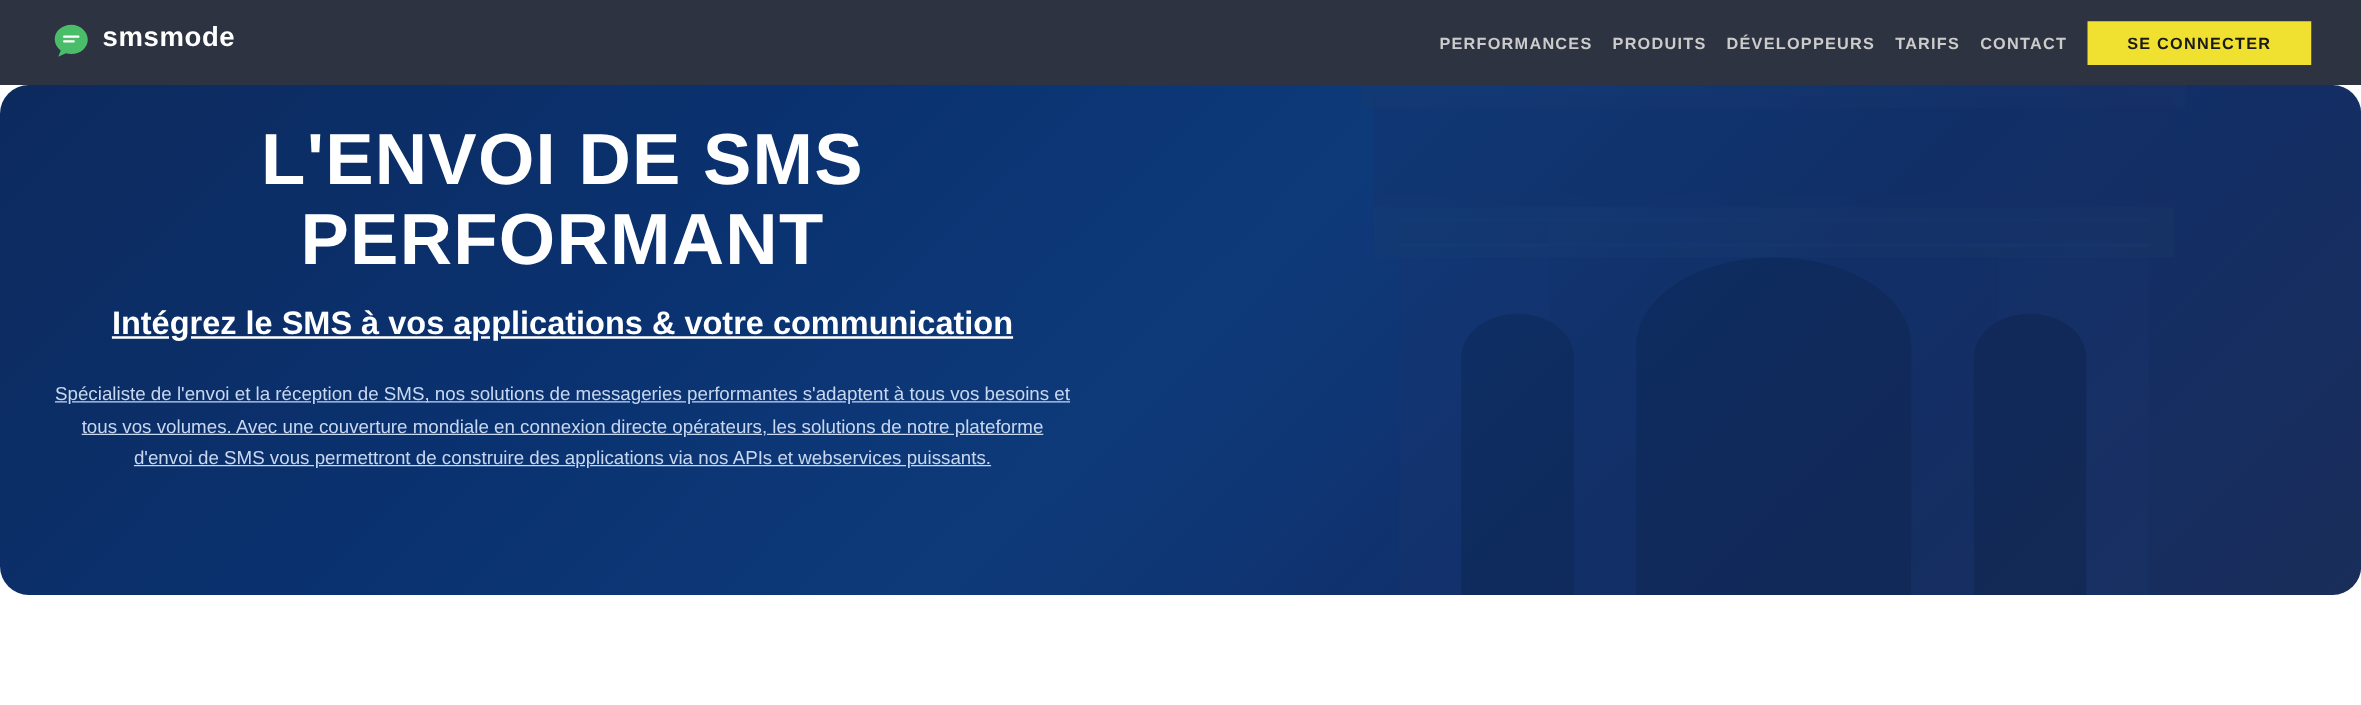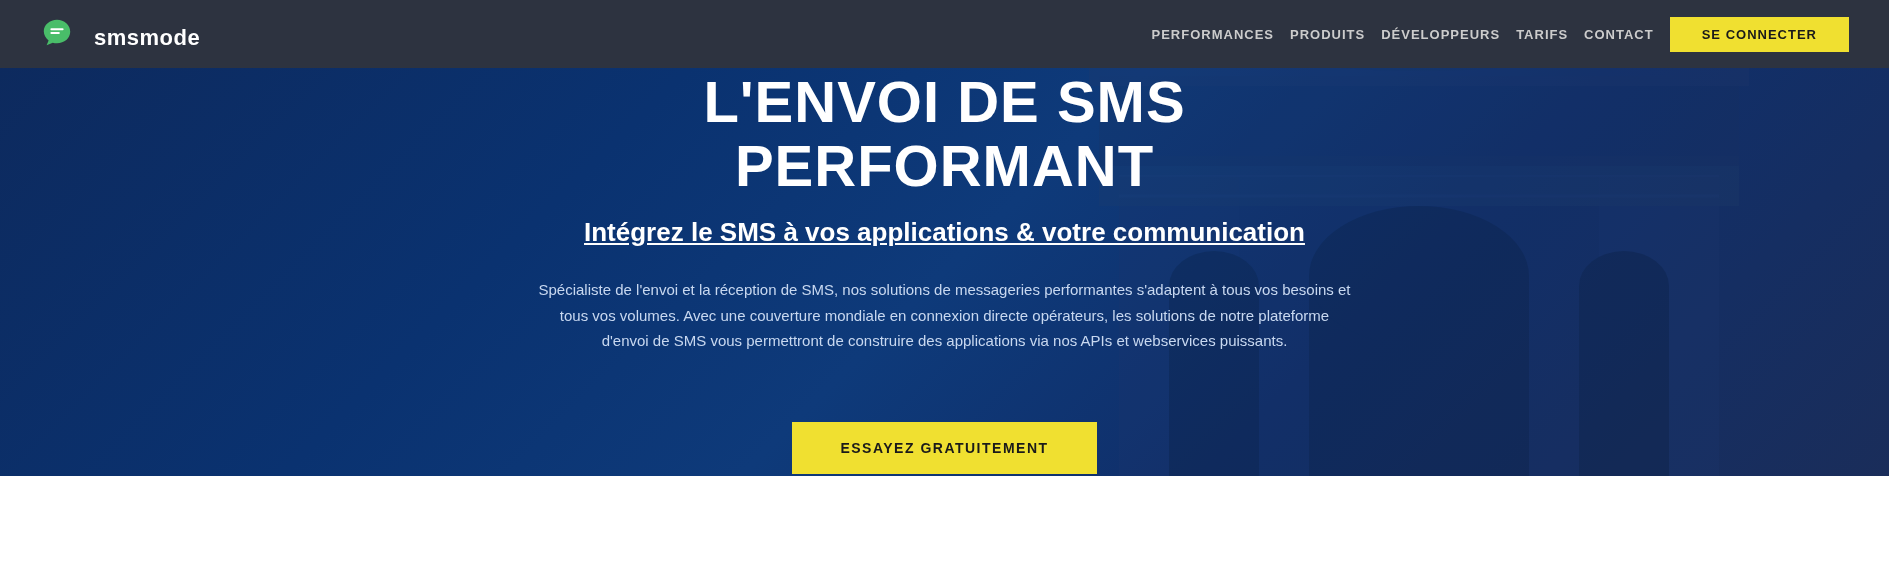--- a/index.html
+++ b/index.html
@@ -22,22 +22,22 @@
       display: flex;
       align-items: center;
       justify-content: space-between;
       padding: 0 40px;
       position: relative;
       z-index: 10;
     }
 
     .navbar-logo {
       display: flex;
-      align-items: flex-end;
-      gap: 20px;
+      align-items: flex-start;
+      gap: 8px;
       text-decoration: none;
     }
 
     .logo-icon {
       width: 34px;
       height: 34px;
     }
 
     .logo-text {
       color: #ffffff;
@@ -76,22 +76,23 @@
     }
 
     
     .hero {
       position: relative;
       width: 100%;
       height: 408px;
       background: linear-gradient(135deg, #0d2a5e 0%, #0a3270 30%, #0e3a7a 50%, #102f6a 70%, #1a2d5a 100%);
       display: flex;
       align-items: center;
-      justify-content: center;
+      justify-content: flex-start;
       overflow: hidden;
+      border-radius: 23px;
     }
 
     
     .hero-silhouette {
       position: absolute;
       right: 120px;
       bottom: 0;
       opacity: 0.3;
     }
 
@@ -121,20 +122,21 @@
       line-height: 1.3;
       text-decoration: underline;
     }
 
     .hero-description {
       color: #c8d8f0;
       font-size: 15px;
       line-height: 1.7;
       max-width: 820px;
       margin: 0 auto 68px;
+      text-decoration: underline;
     }
 
     .hero-buttons {
       display: flex;
       justify-content: center;
       gap: 80px;
       align-items: center;
     }
 
     .btn-primary {
@@ -217,16 +219,15 @@
 
     <rect x="510" y="290" width="90" height="190" fill="#0d2040"></rect>
     <ellipse cx="555" cy="290" rx="45" ry="35" fill="#0d2040"></ellipse>
   </svg>
 
   <div class="hero-content">
     <h1 class="hero-title">L'ENVOI DE SMS PERFORMANT</h1>
     <h2 class="hero-subtitle">Intégrez le SMS à vos applications &amp; votre communication</h2>
     <p class="hero-description">Spécialiste de l'envoi et la réception de SMS, nos solutions de messageries performantes s'adaptent à tous vos besoins et tous vos volumes. Avec une couverture mondiale en connexion directe opérateurs, les solutions de notre plateforme d'envoi de SMS vous permettront de construire des applications via nos APIs et webservices puissants.</p>
     <div class="hero-buttons">
-      <a class="btn-primary" href="#">ESSAYEZ GRATUITEMENT</a>
     </div>
   </div>
 </section>
 
 </body></html>

